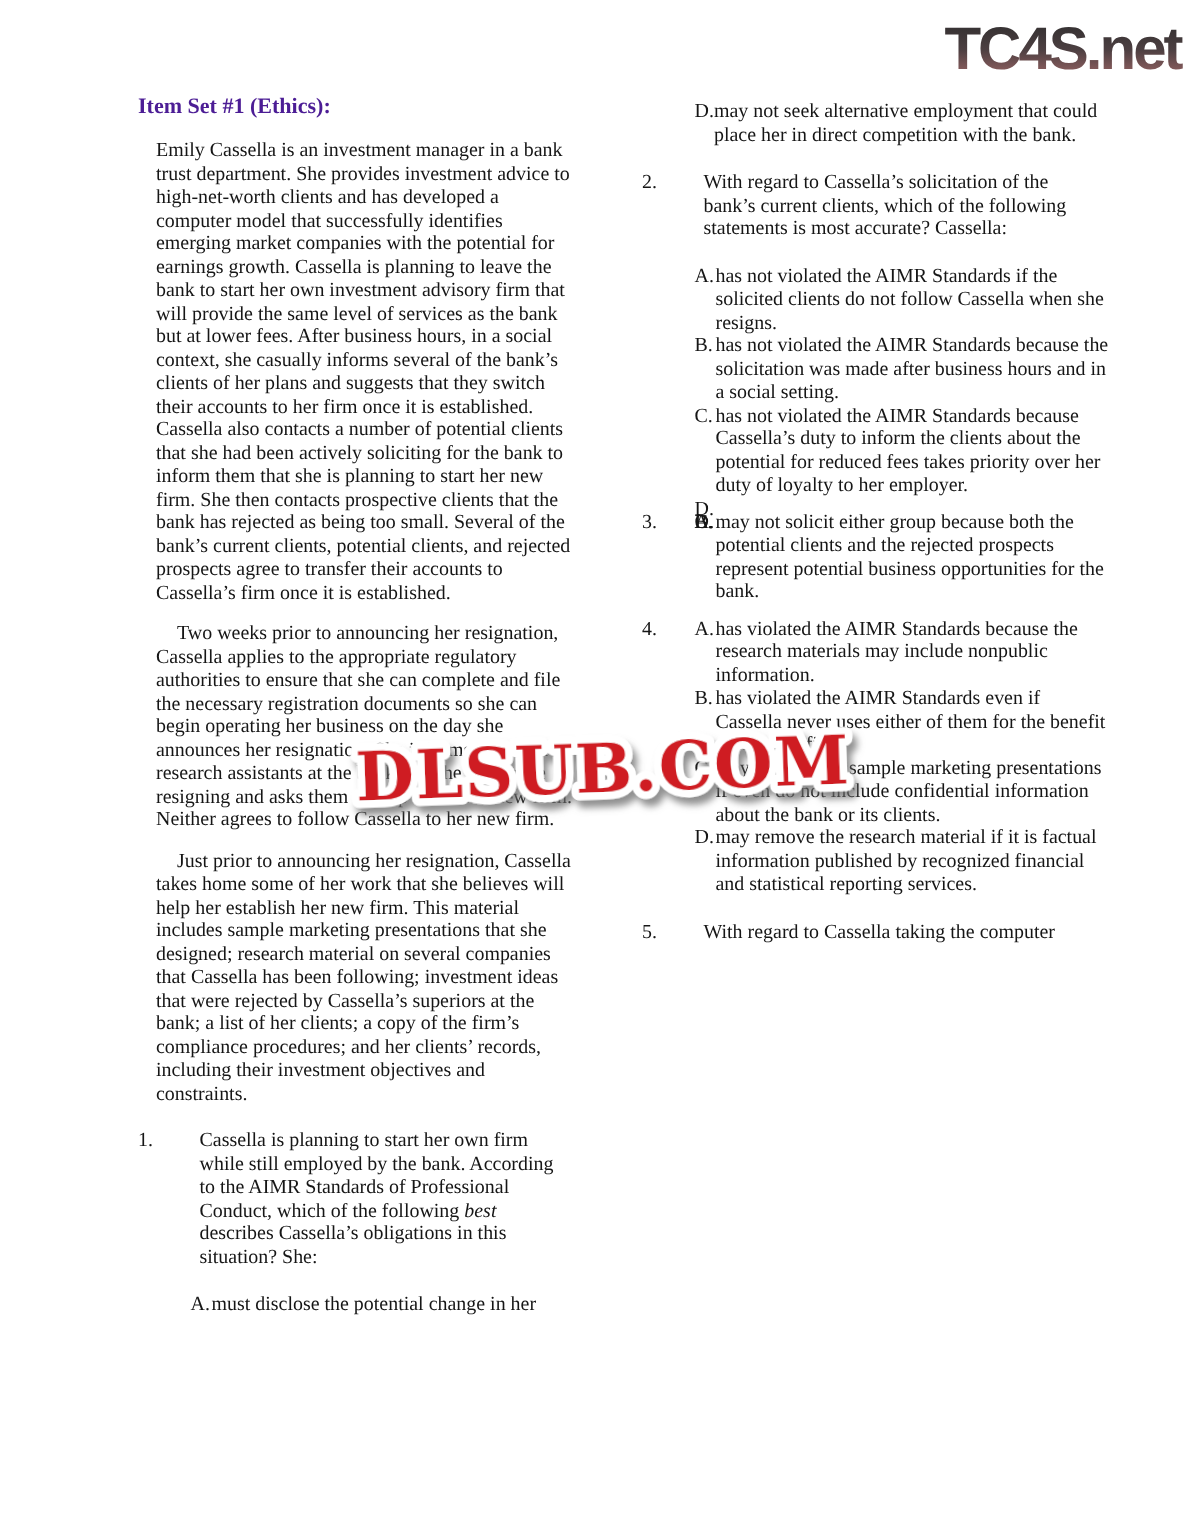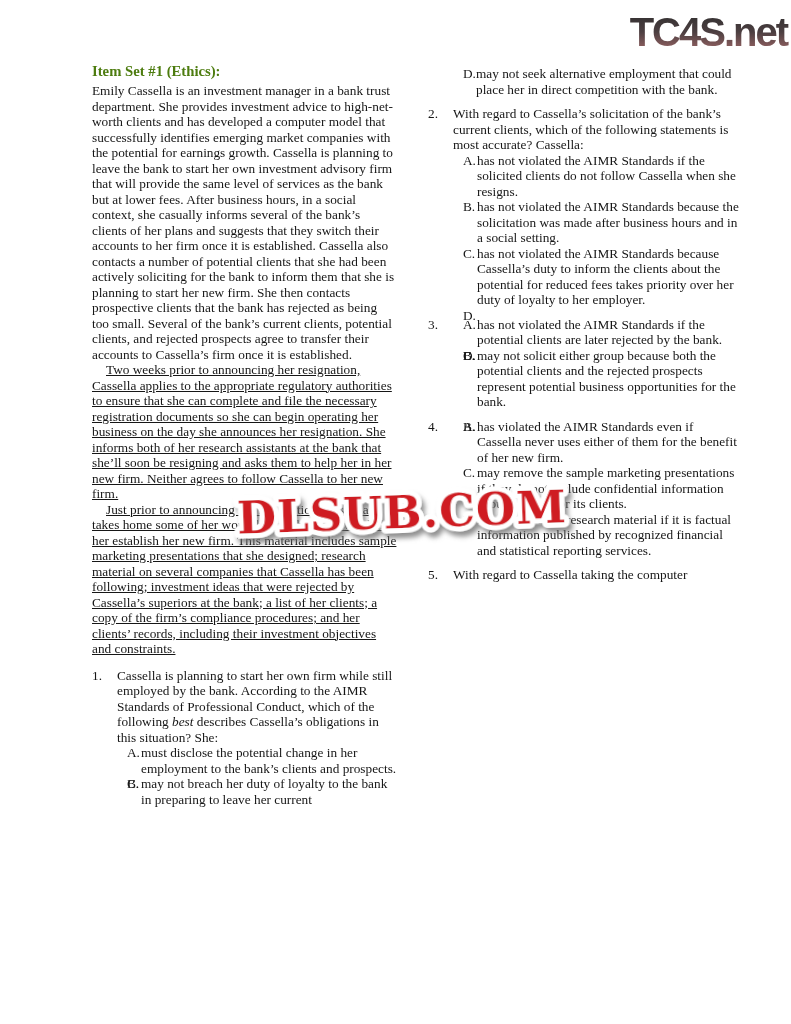--- a/index.html
+++ b/index.html
@@ -21,27 +21,27 @@
   .col-left  { left: 92px;  top: 62px; width: 305px; }
   .col-right { left: 428px; top: 66px; width: 313px; }
 
   .heading {
     margin: 0 0 3px 0;
     font-size: 14.7px;
     line-height: 18px;
     font-weight: bold;
     color: #4a41d9;
   }
-  .para { margin: 0; }
-  .para.indent { text-indent: 14px; text-decoration: underline; }
+  .para { margin: 12px; }
+  .para.indent { text-indent: 14px; }
 
   .question { position: relative; padding-left: 25px; margin-top: 11px; }
   .col-right .question { margin-top: 9px; }
   .qnum { position: absolute; left: 0; top: 0; }
-  .stem { margin: 0; }
+  .stem { margin: 16px; }
   .option { position: relative; margin-left: 10px; padding-left: 14px; }
   .oletter { position: absolute; left: 0; top: 0; }
 
   .continuation { padding-left: 48px; }
   .option.orphan { margin-left: 35px; padding-left: 13px; }
 
   .wm-top { position: absolute; top: 2px; right: 1px; }
   .wm-center {
     position: absolute;
     left: 218px;
@@ -60,21 +60,21 @@
       <linearGradient id="tc4s-grad" x1="0" y1="0" x2="0" y2="1">
         <stop offset="0" stop-color="#2d2d2d"></stop>
         <stop offset="0.5" stop-color="#4c3f41"></stop>
         <stop offset="1" stop-color="#a56a6a"></stop>
       </linearGradient>
     </defs>
     <text x="229" y="44" text-anchor="end" font-family="'Liberation Sans', sans-serif" font-weight="bold" font-size="40" letter-spacing="-2" fill="url(#tc4s-grad)">TC4S.net</text>
   </svg>
 
   <div class="col col-left">
-    <h2 class="heading" style="color: #4d7c0f;">Item Set #1 (Ethics):</h2>
+    <h2 class="heading" style="color: #4c1d95;">Item Set #1 (Ethics):</h2>
     <div id="paras">
         <p class="para">Emily Cassella is an investment manager in a bank trust department. She provides investment advice to high-net-worth clients and has developed a computer model that successfully identifies emerging market companies with the potential for earnings growth. Cassella is planning to leave the bank to start her own investment advisory firm that will provide the same level of services as the bank but at lower fees. After business hours, in a social context, she casually informs several of the bank’s clients of her plans and suggests that they switch their accounts to her firm once it is established. Cassella also contacts a number of potential clients that she had been actively soliciting for the bank to inform them that she is planning to start her new firm. She then contacts prospective clients that the bank has rejected as being too small. Several of the bank’s current clients, potential clients, and rejected prospects agree to transfer their accounts to Cassella’s firm once it is established.</p>
         <p class="para indent">Two weeks prior to announcing her resignation, Cassella applies to the appropriate regulatory authorities to ensure that she can complete and file the necessary registration documents so she can begin operating her business on the day she announces her resignation. She informs both of her research assistants at the bank that she’ll soon be resigning and asks them to help her in her new firm. Neither agrees to follow Cassella to her new firm.</p>
         <p class="para indent">Just prior to announcing her resignation, Cassella takes home some of her work that she believes will help her establish her new firm. This material includes sample marketing presentations that she designed; research material on several companies that Cassella has been following; investment ideas that were rejected by Cassella’s superiors at the bank; a list of her clients; a copy of the firm’s compliance procedures; and her clients’ records, including their investment objectives and constraints.</p>
       </div>
     <div class="question">
       <span class="qnum">1.</span>
       <div class="stem"><span>Cassella is planning to start her own firm while still employed by the bank. According to the AIMR Standards of Professional Conduct, which of the following </span><i>best</i><span> describes Cassella’s obligations in this situation? She:</span></div>
       <div id="q1-options">
           <div class="option">
@@ -110,44 +110,44 @@
   </div>
             <div class="option">
     <span class="oletter">D.</span>
   </div>
           </div>
   </div>
         <div class="question">
     <span class="qnum">3.</span>
     <div>
             <div class="option">
-    <span class="oletter">A.</span><span>has not violated the AIMR Standards if the potential clients are later rejected by the bank.</span>
+    <span class="oletter">A.</span>
   </div>
             <div class="option">
     <span class="oletter">B.</span>
   </div>
             <div class="option">
     <span class="oletter">C.</span>
   </div>
             <div class="option">
     <span class="oletter">D.</span><span>may not solicit either group because both the potential clients and the rejected prospects represent potential business opportunities for the bank.</span>
   </div>
           </div>
   </div>
         <div class="question">
     <span class="qnum">4.</span>
     <div>
             <div class="option">
-    <span class="oletter">A.</span>
+    <span class="oletter">A.</span><span>has violated the AIMR Standards because the research materials may include nonpublic information.</span>
   </div>
             <div class="option">
     <span class="oletter">B.</span><span>has violated the AIMR Standards even if Cassella never uses either of them for the benefit of her new firm.</span>
   </div>
             <div class="option">
-    <span class="oletter">C.</span><span>may remove the sample marketing presentations if they do not include confidential information about the bank or its clients.</span>
+    <span class="oletter">C.</span><span>may remove the sample marketing presentations if even do not include confidential information about the bank or its clients.</span>
   </div>
             <div class="option">
     <span class="oletter">D.</span><span>may remove the research material if it is factual information published by recognized financial and statistical reporting services.</span>
   </div>
           </div>
   </div>
         <div class="question">
     <span class="qnum">5.</span>
     <div class="stem">With regard to Cassella taking the computer</div>
     <div></div>

